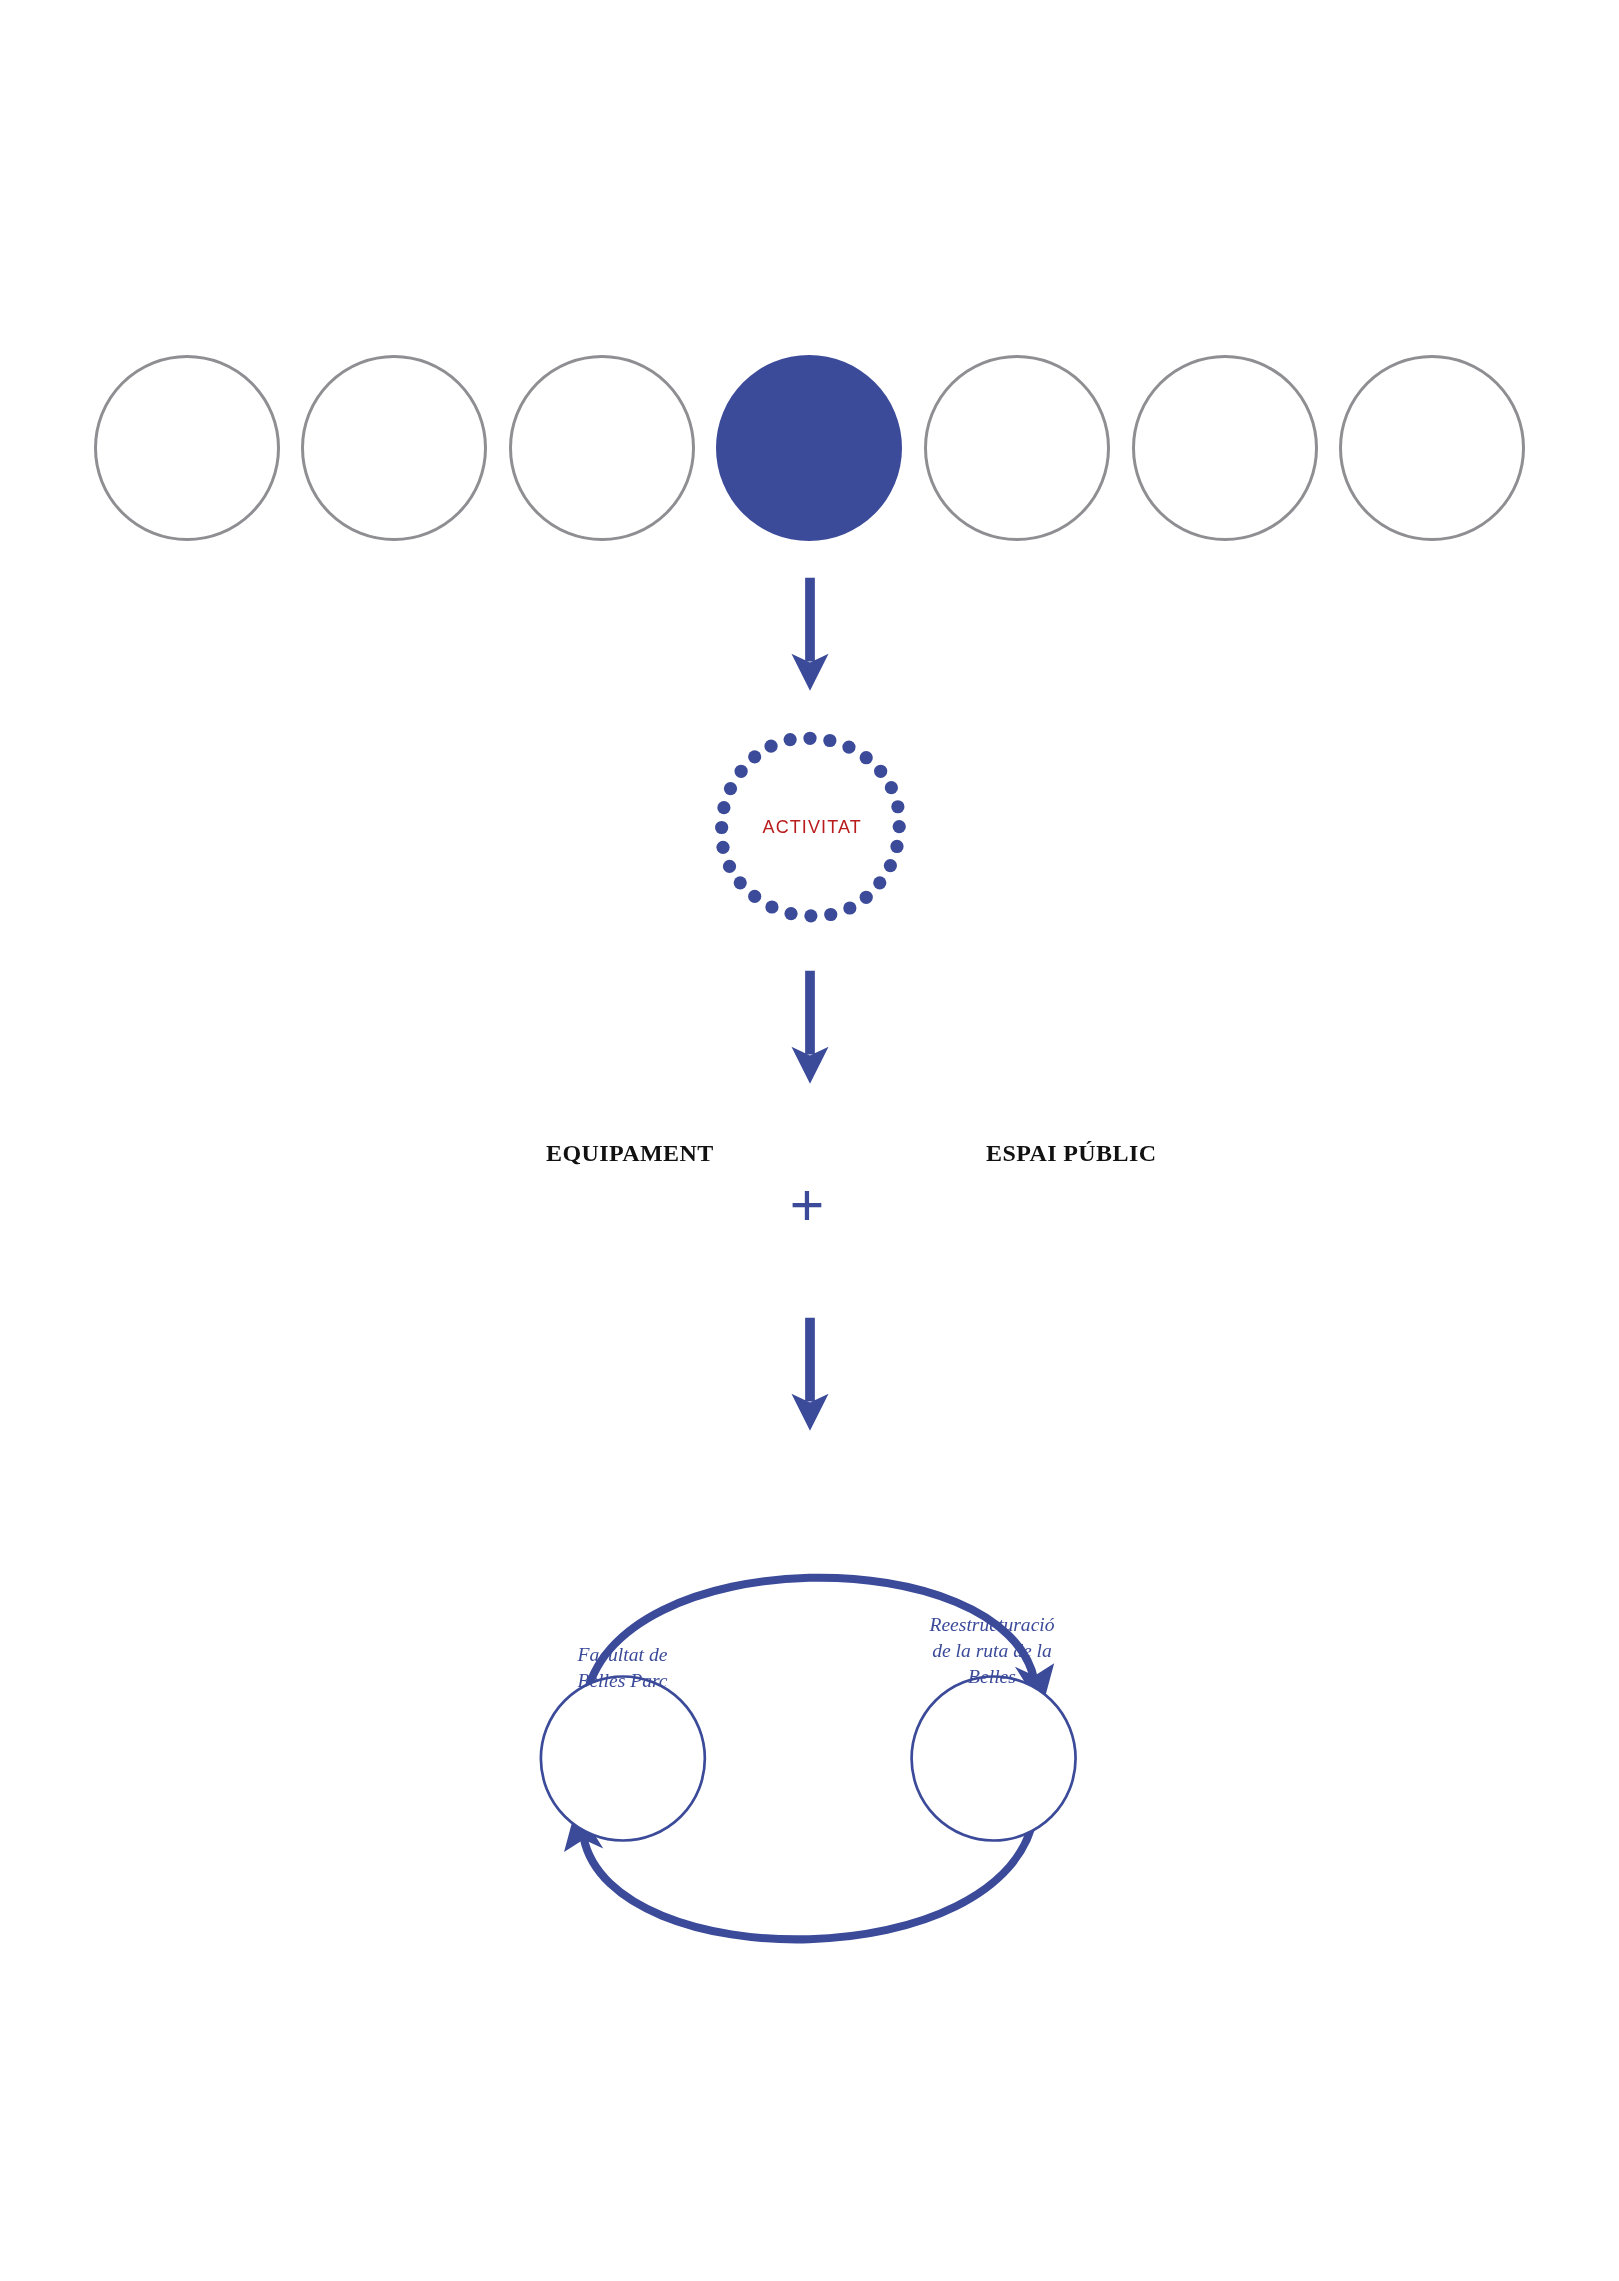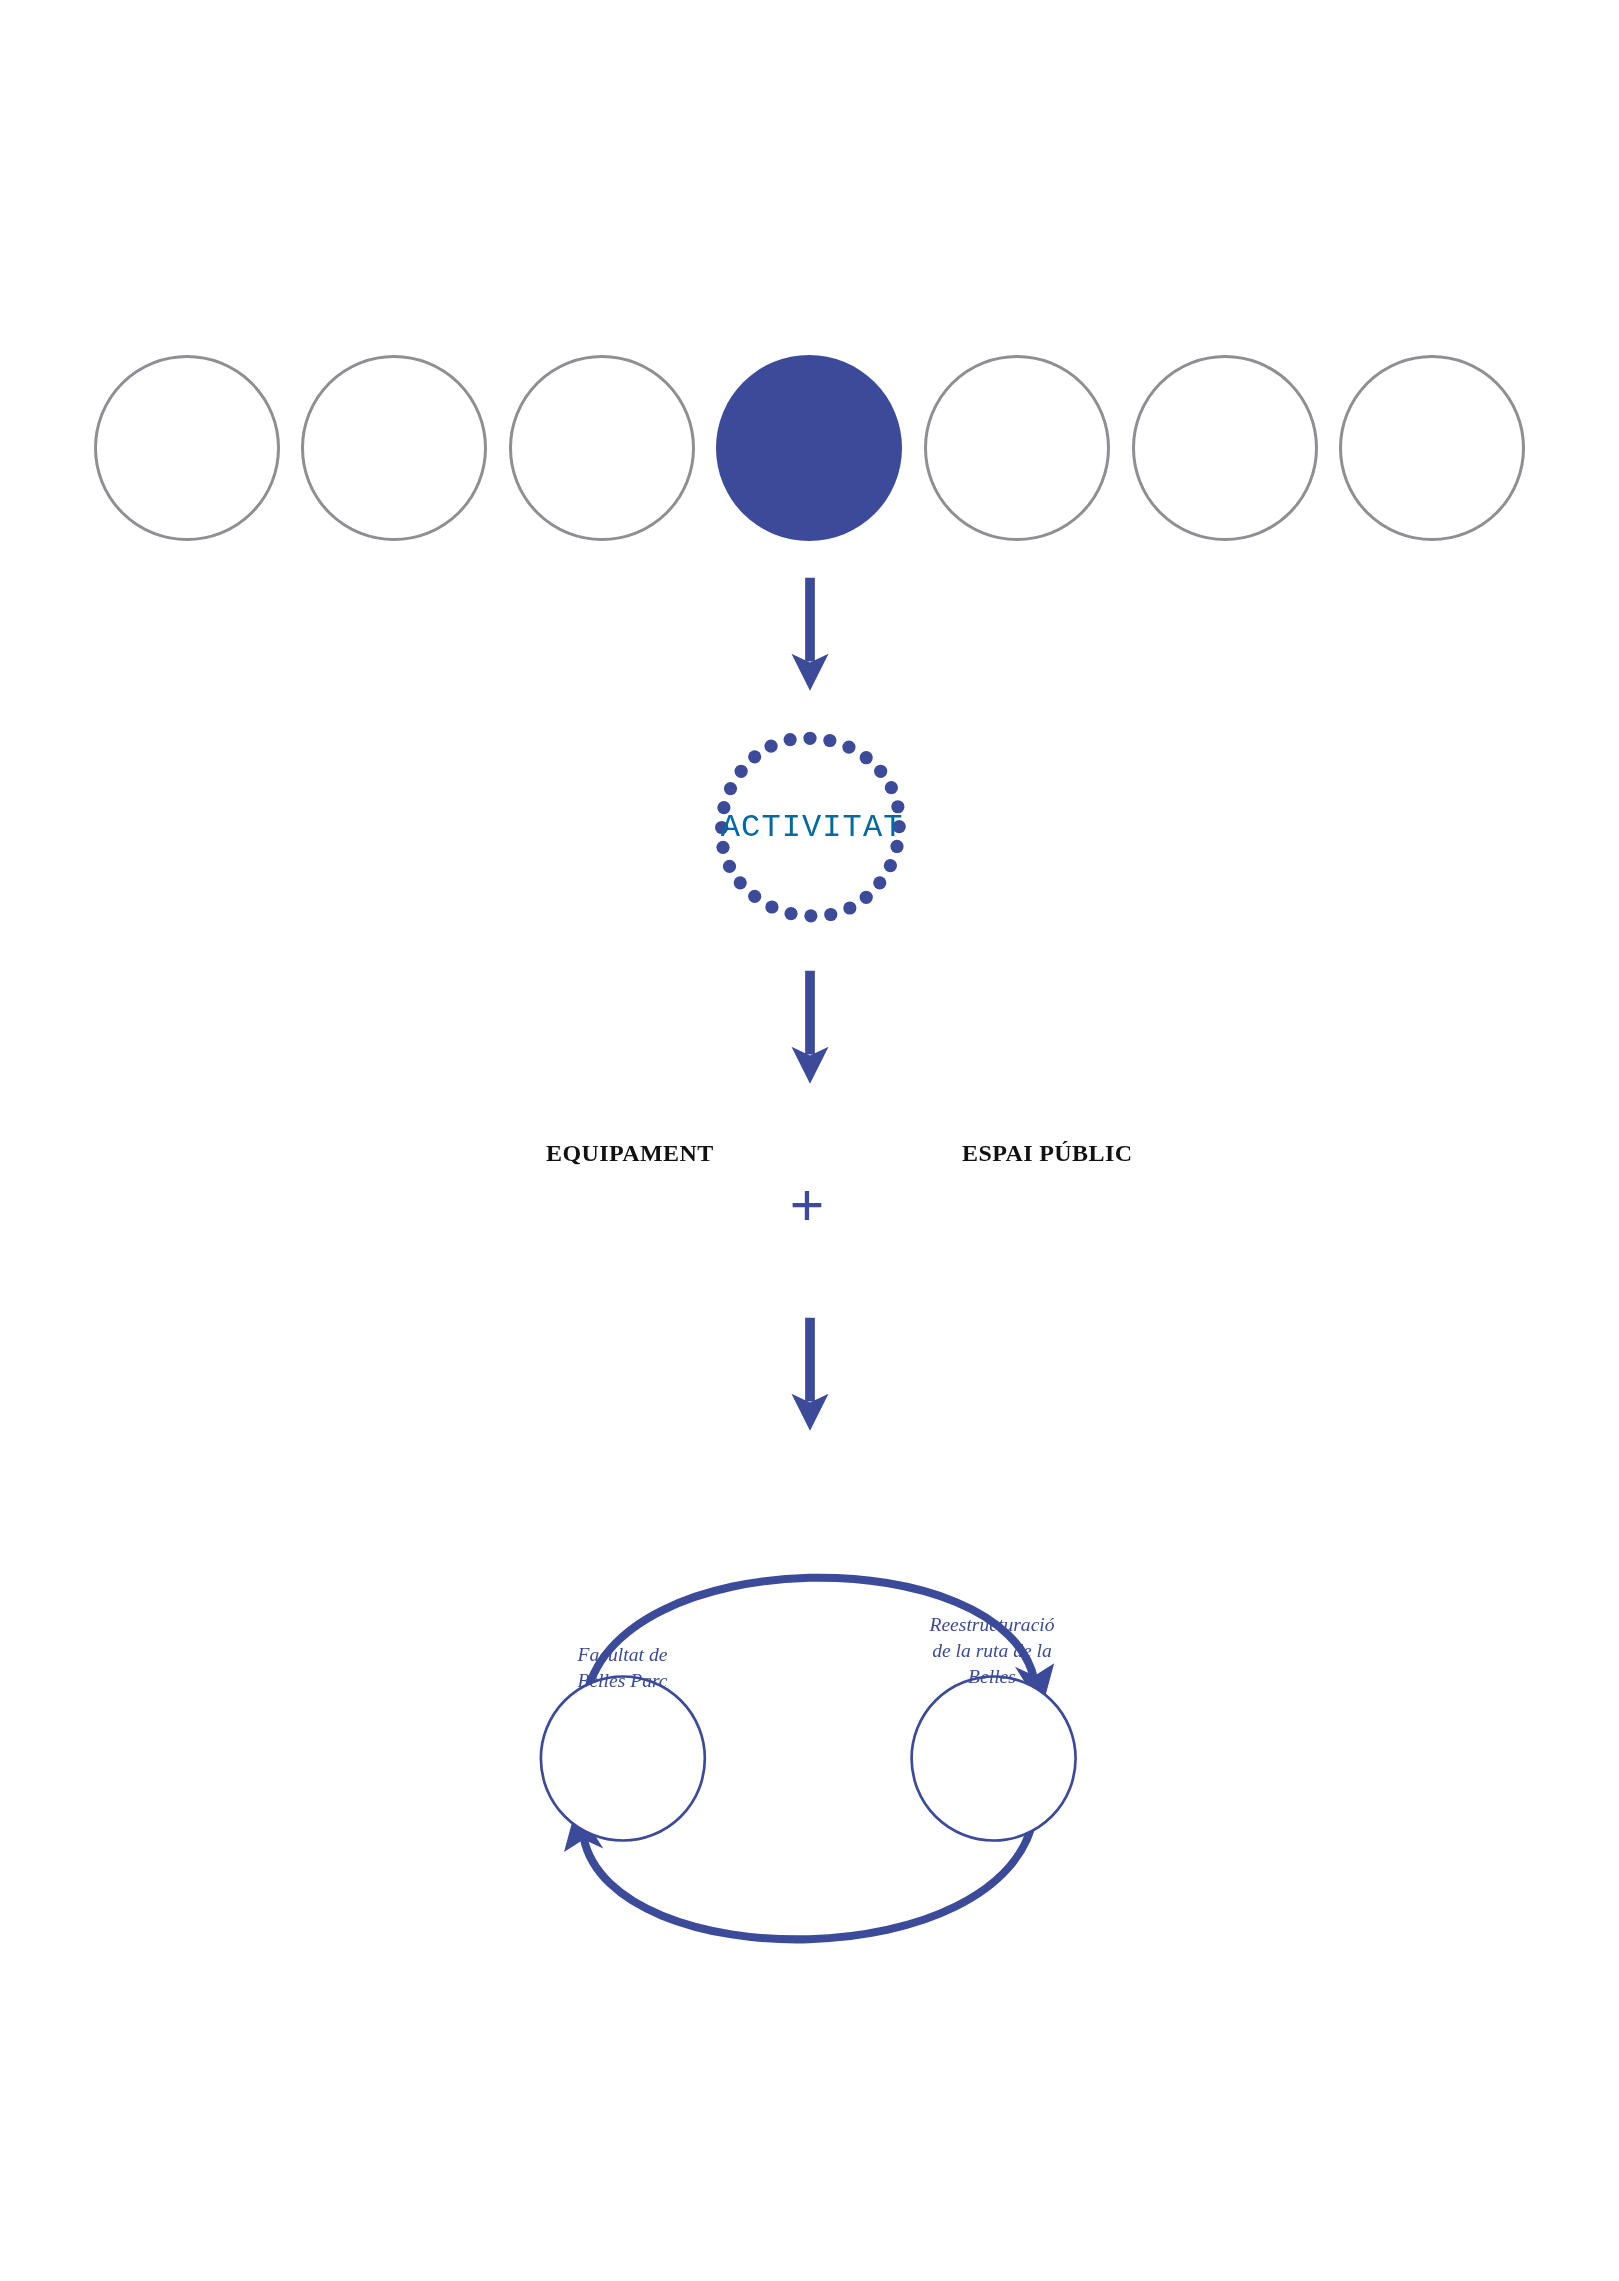--- a/index.html
+++ b/index.html
@@ -65,45 +65,45 @@
   }
   #activitat-label {
     position: absolute;
     left: 0;
     top: 0;
     width: 207px;
     height: 207px;
     display: flex;
     align-items: center;
     justify-content: center;
-    font-size: 32px;
+    font-size: 18px;
     letter-spacing: 1.1px;
-    color: #0369a1;
-    font-family: Liberation Mono, monospace;
+    color: #b91c1c;
+    font-family: Liberation Sans, sans-serif;
     white-space: nowrap;
     
     padding-left: 5.3px;
     box-sizing: border-box;
   }
 
   
   #columns {
     position: absolute;
     left: 0;
     top: 1139px;
     width: 1619px;
     height: 205px;
     margin-left: 26px;
   }
   .col {
     position: absolute;
     top: 0;
   }
   #col-equipament { left: 520px; width: 374px; }
-  #col-espai      { left: 936px; width: 463px; }
+  #col-espai      { left: 960px; width: 463px; }
 
   .col-heading {
     font-size: 24px;
     font-weight: bold;
     letter-spacing: 0.4px;
     color: #111111;
     margin: 0;
     line-height: 1.2;
     white-space: nowrap;
     font-family: "Liberation Serif", "DejaVu Serif", serif;

